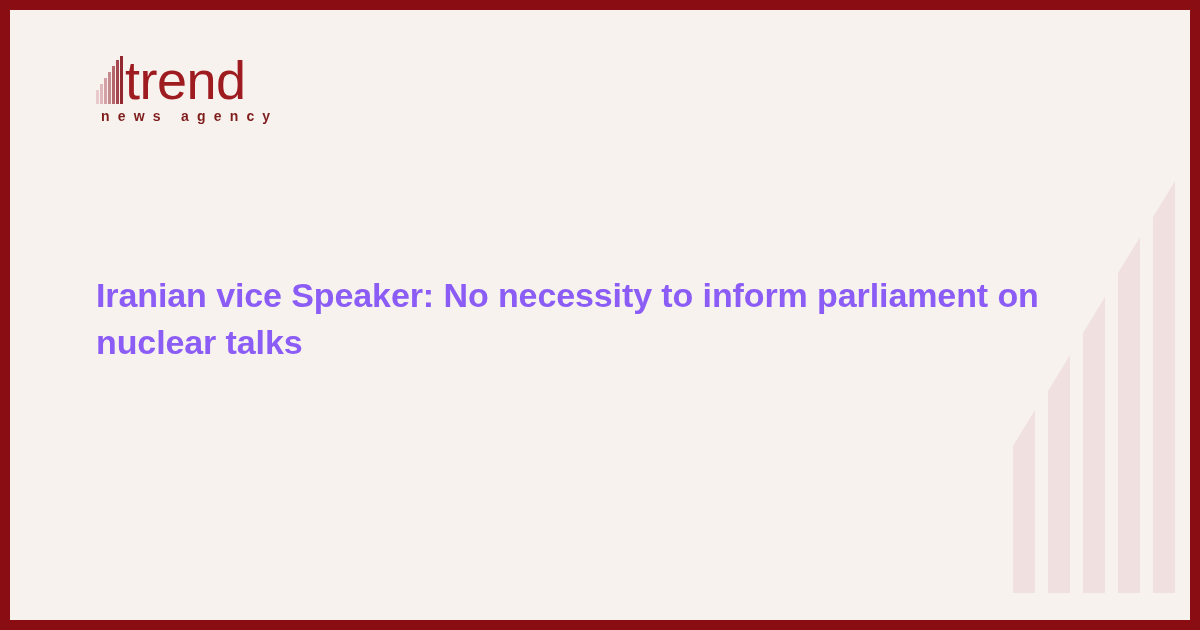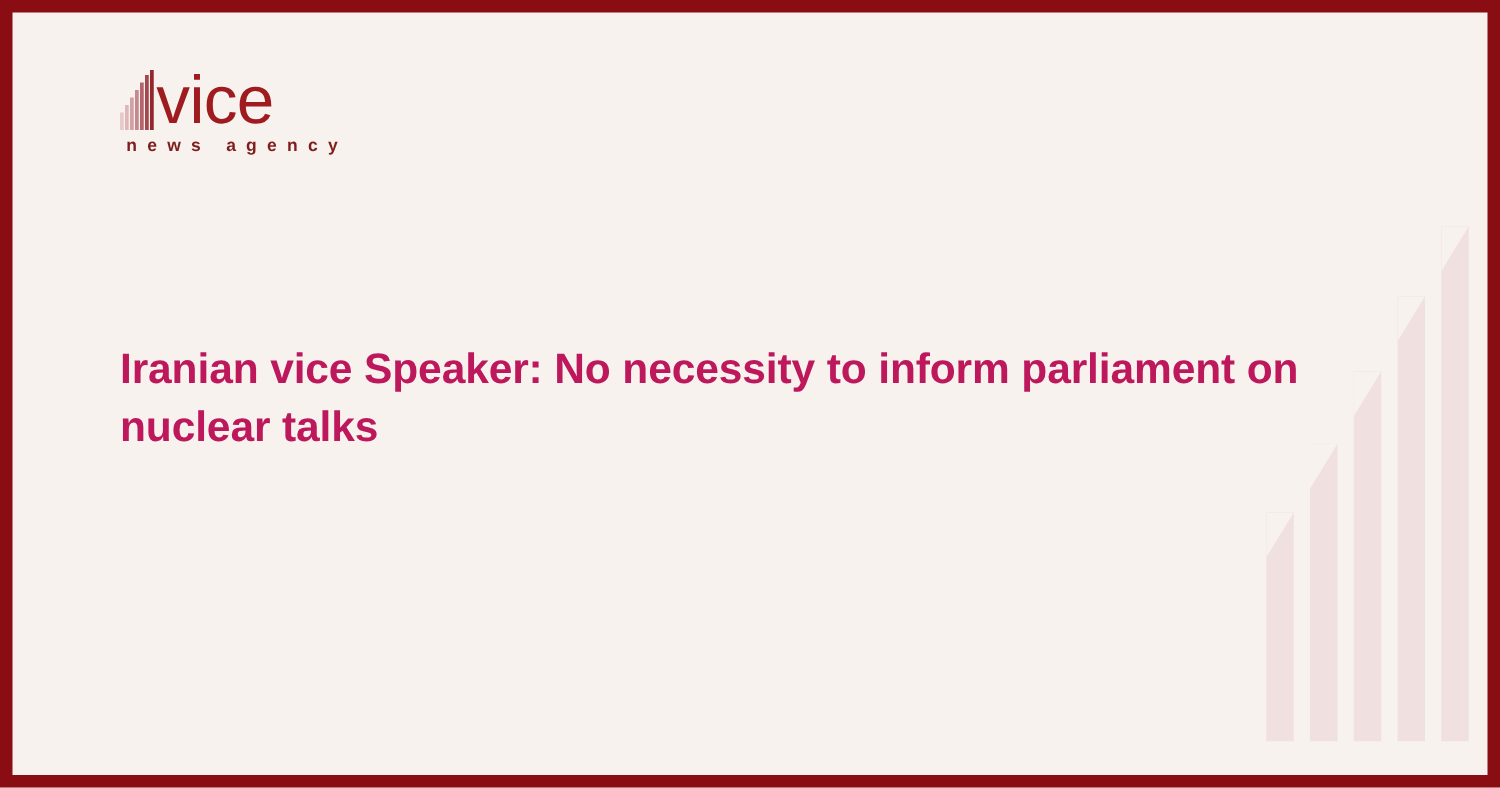--- a/index.html
+++ b/index.html
@@ -113,21 +113,21 @@
   
   .headline {
     position: absolute;
     left: 86px;
     top: 262px;
     width: 1010px;
     font-family: "Liberation Sans", sans-serif;
     font-size: 34px;
     font-weight: 700;
     line-height: 1.38;
-    color: #be185d;
+    color: #8b5cf6;
     letter-spacing: -0.1px;
     white-space: pre-line;
   }
 </style>
 </head>
 <body>
 
 <div class="card">
   <div class="card-inner">
 
@@ -153,21 +153,21 @@
       <div class="logo-mark">
         <span class="logo-bars">
           <i style="height:14px;background:#E8C9CC"></i>
           <i style="height:20px;background:#DFB6BA"></i>
           <i style="height:26px;background:#D3A0A5"></i>
           <i style="height:32px;background:#C58A90"></i>
           <i style="height:38px;background:#B5666D"></i>
           <i style="height:44px;background:#A5474F"></i>
           <i style="height:48px;background:#93272F"></i>
         </span>
-        <span class="logo-word">vice</span>
+        <span class="logo-word">trend</span>
       </div>
       <div class="logo-sub">news agency</div>
     </div>
 
     <div class="headline">Iranian vice Speaker: No necessity to inform parliament on nuclear talks</div>
 
   </div>
 </div>
 
 </body></html>

